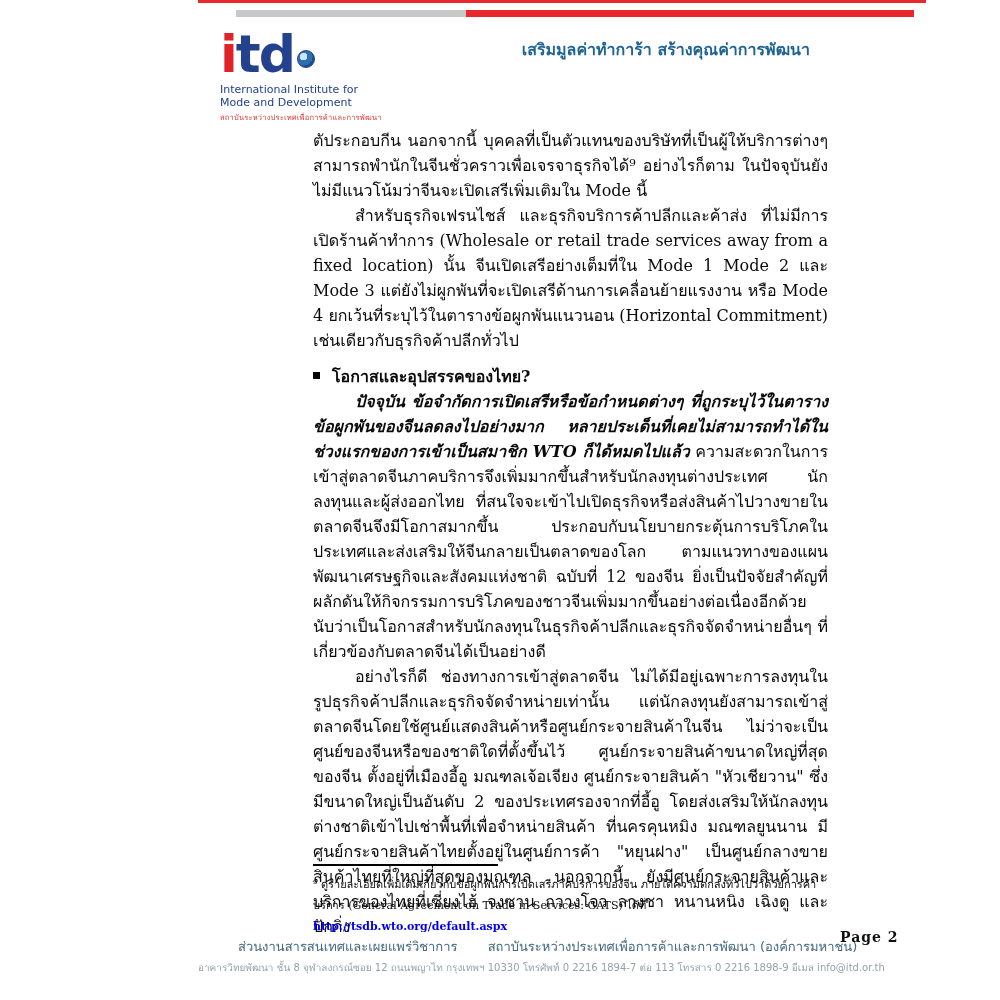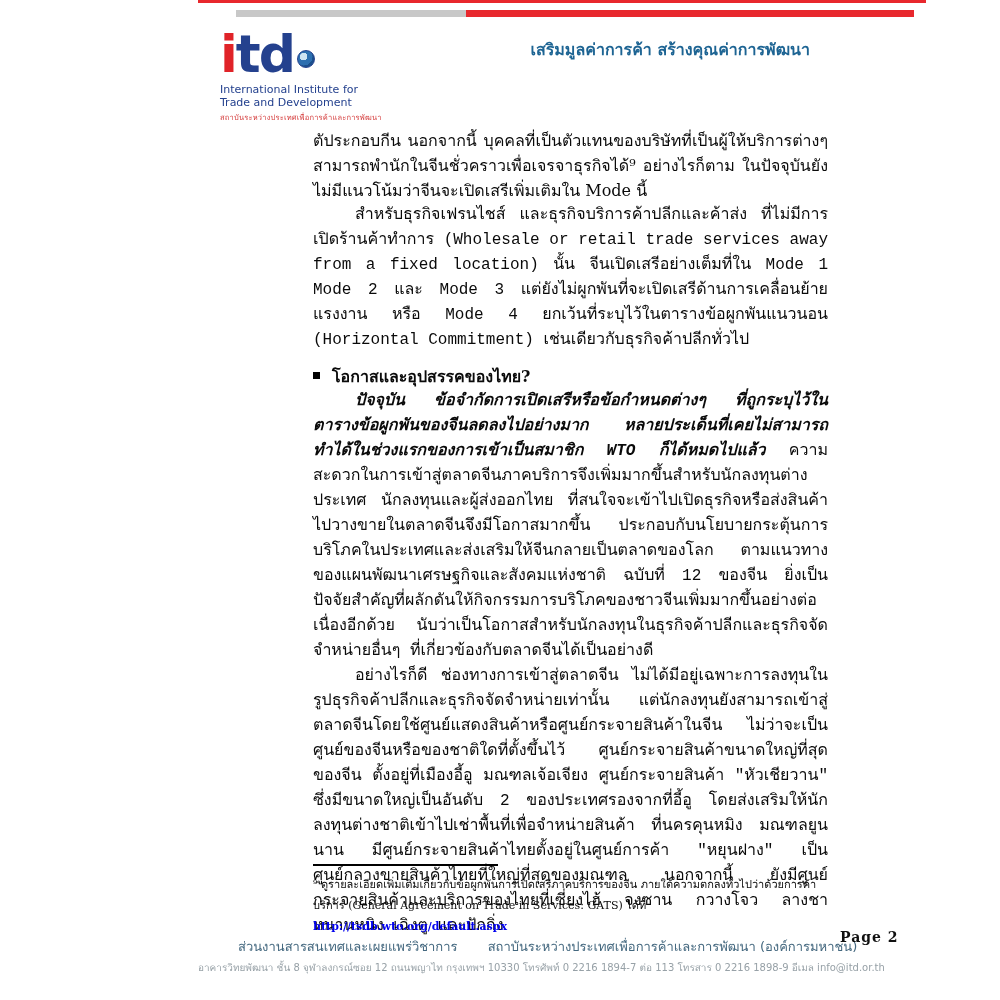--- a/index.html
+++ b/index.html
@@ -30,21 +30,21 @@
   
   .head-right { position:absolute; right:132px; top:40px; text-align:right;
     font-family:"DejaVu Sans", sans-serif; color:#1d6493; }
   .head-tagline { font-size:16px; font-weight:bold; line-height:20px; }
   .head-url { font-size:15px; font-weight:bold; line-height:20px; }
 
   
   .bodytext { position:absolute; left:255px; top:128px; width:515px;
     font-size:16px; line-height:25px; text-align:justify; color:#0a0a0a; }
   .bodytext p { margin:0; }
-  .para-indent { text-indent:42px;font-family:Liberation Mono, monospace; }
+  .para-indent { text-indent:42px; }
   .p2 { margin-top:29px; }
   .section-head { margin-top:11px; font-weight:bold; display:flex; align-items:baseline; text-align:left; }
   .bullet-sq { display:inline-block; width:7px; height:7px; background:#000; margin-right:12px; position:relative; top:-3px; flex:0 0 auto; }
   .p3 { margin-top:1px; }
   .p3 .emph { font-weight:bold; font-style:italic; }
   .p4 { margin-top:27px; }
 
   
   .fn-rule { position:absolute; left:255px; top:864px; width:185px; height:2px; background:#000; }
   .footnote { position:absolute; left:255px; top:874px; width:515px;
@@ -69,27 +69,27 @@
   <div class="bar2 gray"></div>
   <div class="bar2 red"></div>
 
   <div class="logo">
     <div class="logo-word">
       <span class="l-i">i</span><span class="l-td">td</span>
       <span class="logo-globe"></span>
     </div>
     <div class="logo-en">
       <div>International Institute for</div>
-      <div>Trade and Development</div>
+      <div>Mode and Development</div>
     </div>
     <div class="logo-th">สถาบันระหว่างประเทศเพื่อการค้าและการพัฒนา</div>
   </div>
 
   <div class="head-right">
-    <div class="head-tagline">เสริมมูลค่าการค้า สร้างคุณค่าการพัฒนา</div>
+    <div class="head-tagline">เสริมมูลค่าทำการ้า สร้างคุณค่าการพัฒนา</div>
   </div>
 
   <div class="bodytext">
     <p class="p1">ตัประกอบกีน นอกจากนี้ บุคคลที่เป็นตัวแทนของบริษัทที่เป็นผู้ให้บริการต่างๆ สามารถพำนักในจีนชั่วคราวเพื่อเจรจาธุรกิจได้⁹ อย่างไรก็ตาม ในปัจจุบันยังไม่มีแนวโน้มว่าจีนจะเปิดเสรีเพิ่มเติมใน Mode นี้</p>
     <p class="p2 para-indent">สำหรับธุรกิจเฟรนไชส์ และธุรกิจบริการค้าปลีกและค้าส่ง ที่ไม่มีการเปิดร้านค้าทำการ (Wholesale or retail trade services away from a fixed location) นั้น จีนเปิดเสรีอย่างเต็มที่ใน Mode 1 Mode 2 และ Mode 3 แต่ยังไม่ผูกพันที่จะเปิดเสรีด้านการเคลื่อนย้ายแรงงาน หรือ Mode 4 ยกเว้นที่ระบุไว้ในตารางข้อผูกพันแนวนอน (Horizontal Commitment) เช่นเดียวกับธุรกิจค้าปลีกทั่วไป</p>
     <div class="section-head">
       <span class="bullet-sq"></span>
       <span>โอกาสและอุปสรรคของไทย?</span>
     </div>
     <p class="p3 para-indent"><span class="emph">ปัจจุบัน ข้อจำกัดการเปิดเสรีหรือข้อกำหนดต่างๆ ที่ถูกระบุไว้ในตารางข้อผูกพันของจีนลดลงไปอย่างมาก หลายประเด็นที่เคยไม่สามารถทำได้ในช่วงแรกของการเข้าเป็นสมาชิก WTO ก็ได้หมดไปแล้ว</span><span> ความสะดวกในการเข้าสู่ตลาดจีนภาคบริการจึงเพิ่มมากขึ้นสำหรับนักลงทุนต่างประเทศ นักลงทุนและผู้ส่งออกไทย ที่สนใจจะเข้าไปเปิดธุรกิจหรือส่งสินค้าไปวางขายในตลาดจีนจึงมีโอกาสมากขึ้น ประกอบกับนโยบายกระตุ้นการบริโภคในประเทศและส่งเสริมให้จีนกลายเป็นตลาดของโลก ตามแนวทางของแผนพัฒนาเศรษฐกิจและสังคมแห่งชาติ ฉบับที่ 12 ของจีน ยิ่งเป็นปัจจัยสำคัญที่ผลักดันให้กิจกรรมการบริโภคของชาวจีนเพิ่มมากขึ้นอย่างต่อเนื่องอีกด้วย นับว่าเป็นโอกาสสำหรับนักลงทุนในธุรกิจค้าปลีกและธุรกิจจัดจำหน่ายอื่นๆ ที่เกี่ยวข้องกับตลาดจีนได้เป็นอย่างดี</span></p>

